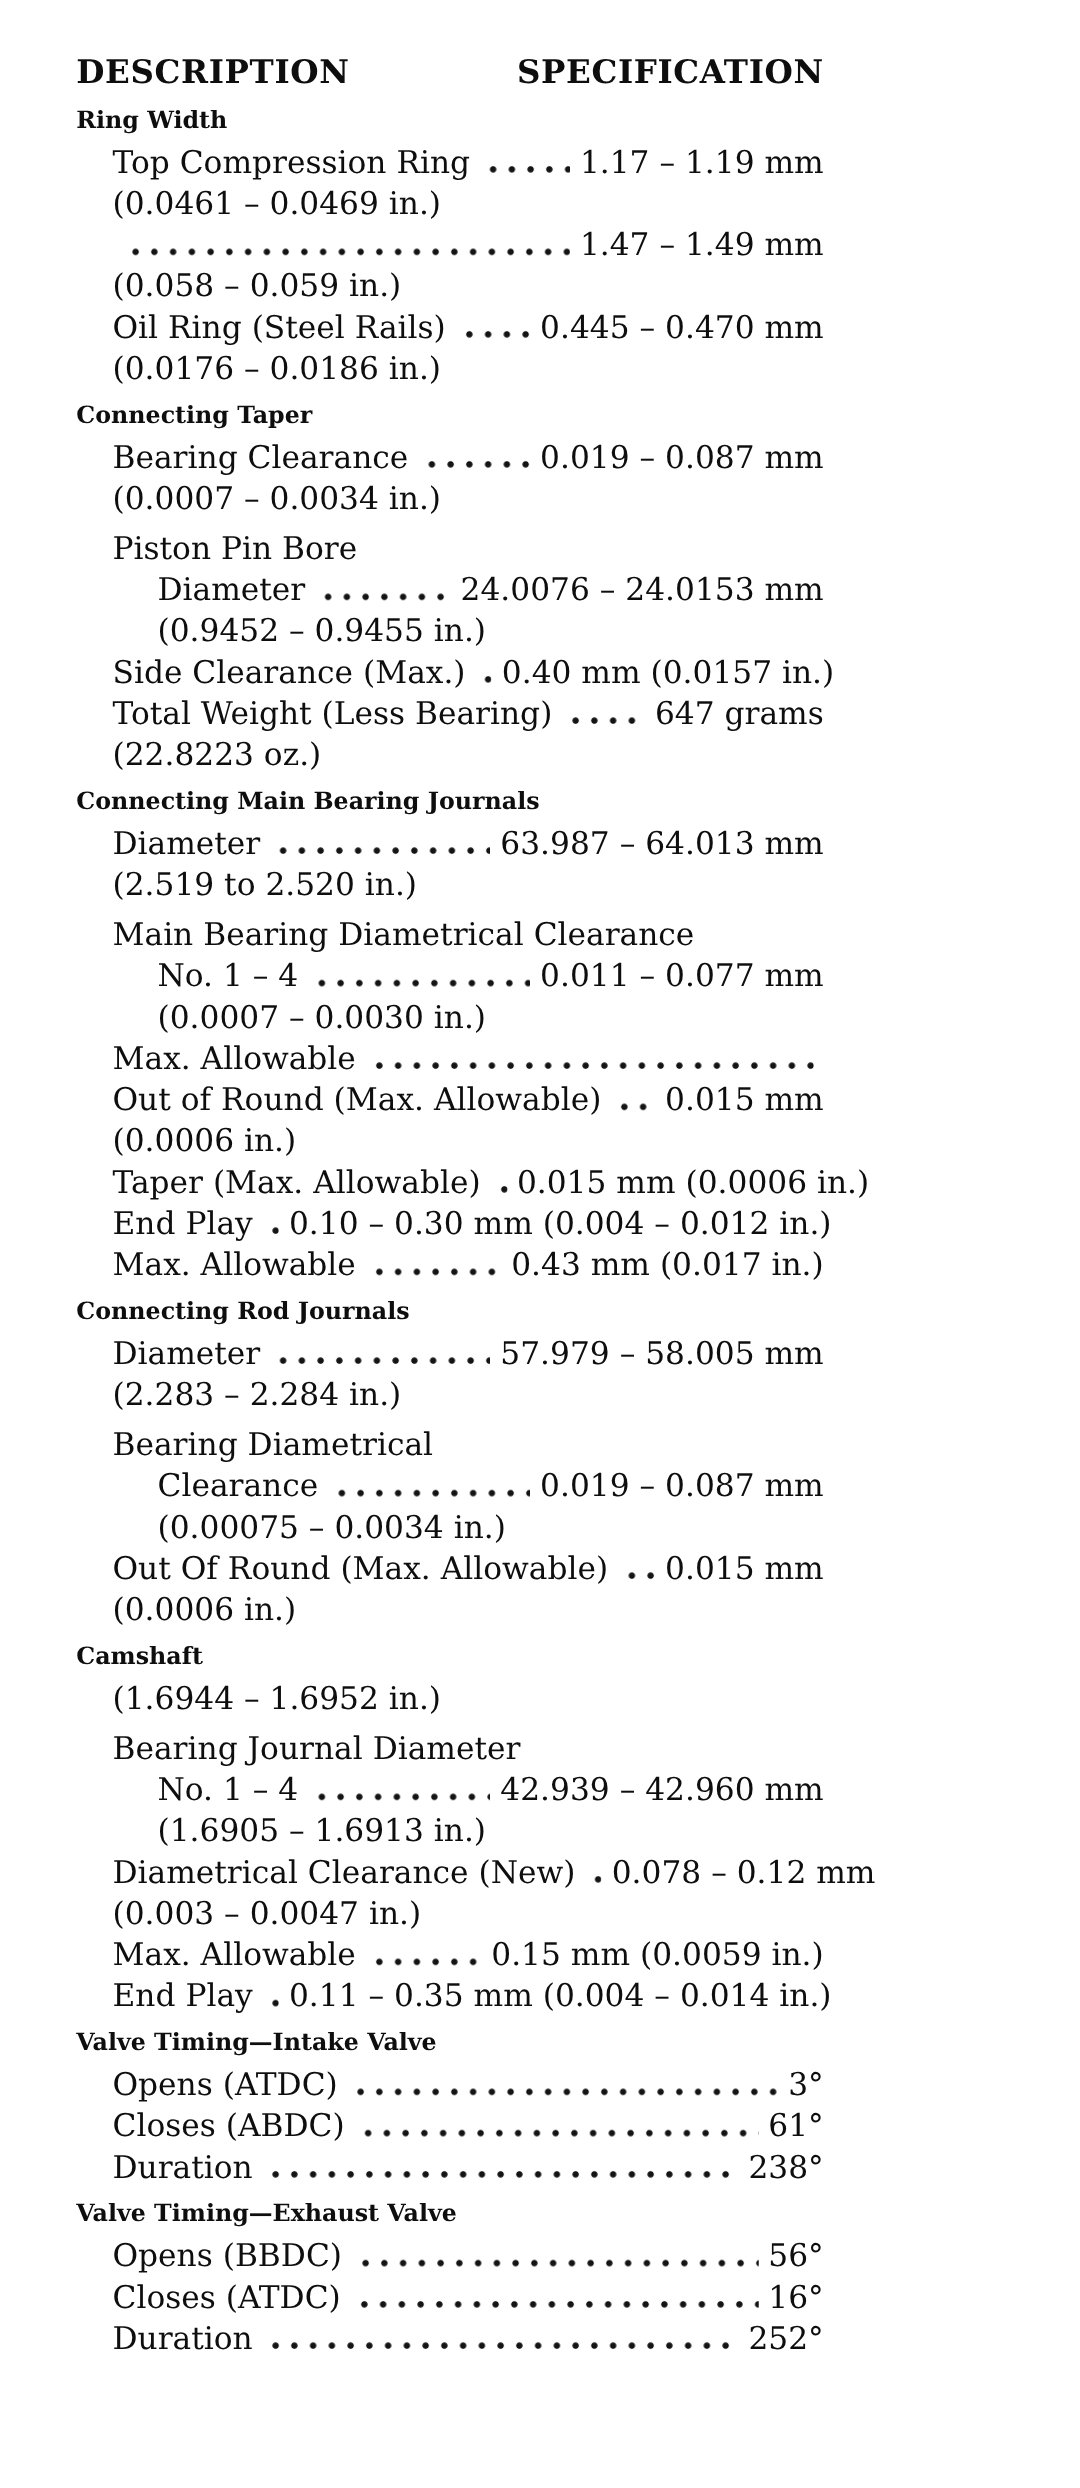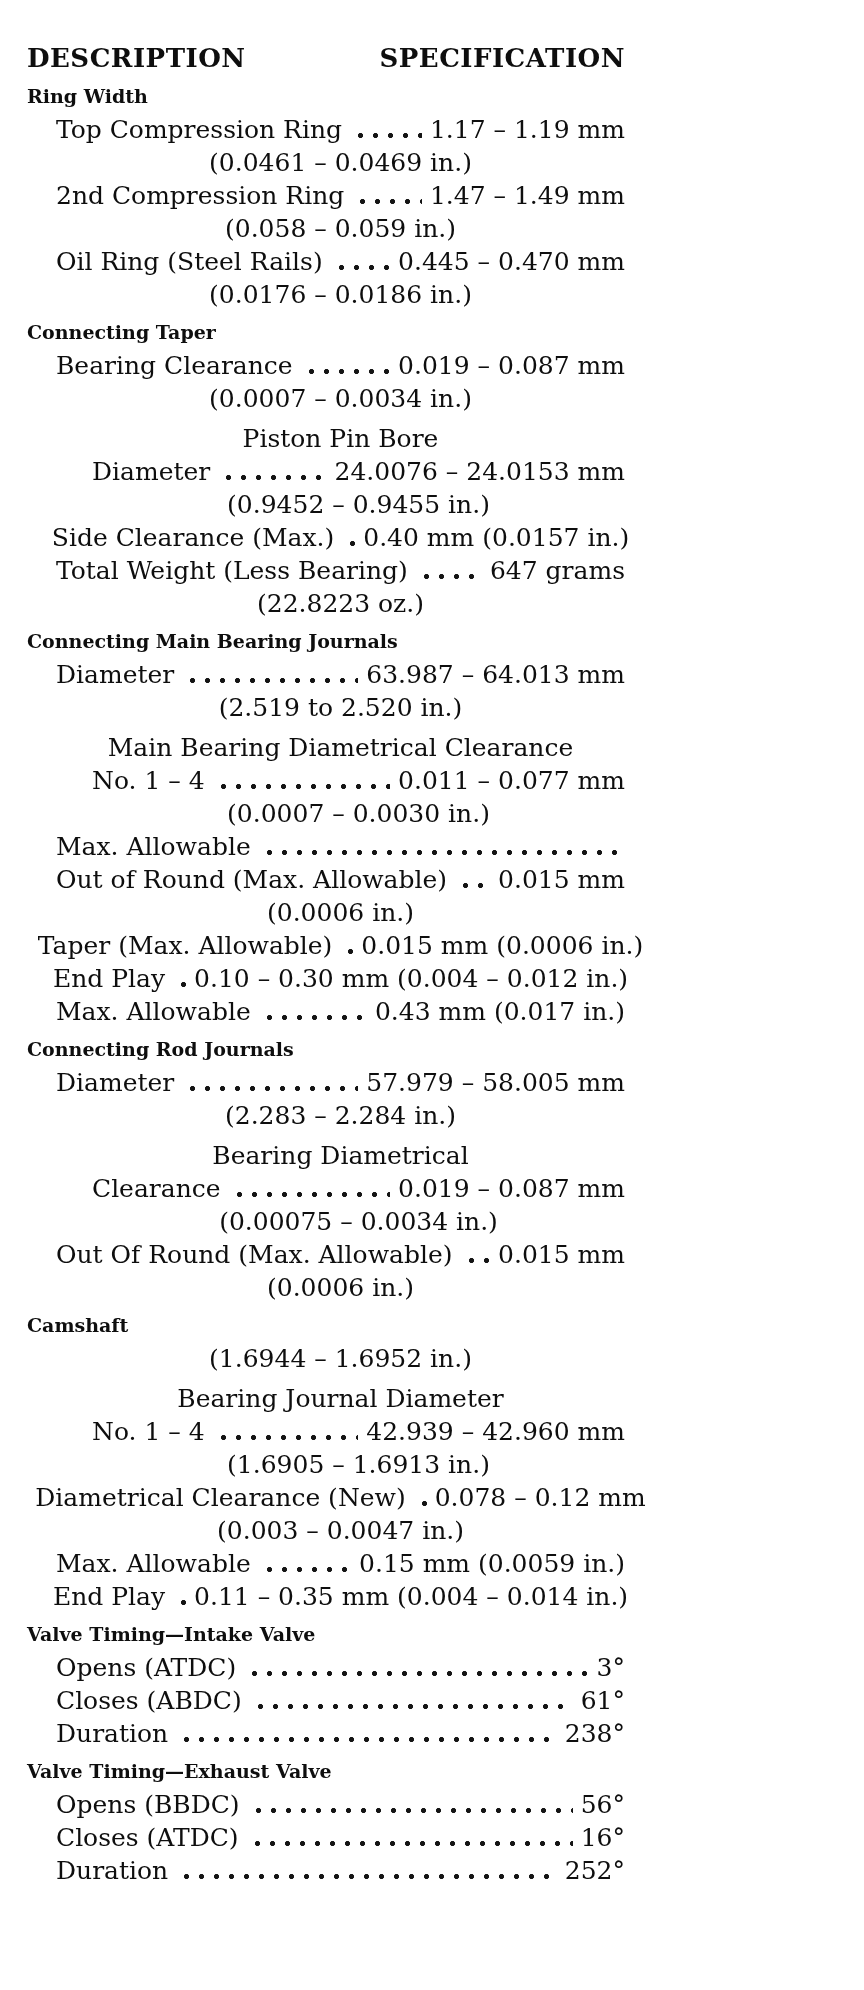--- a/index.html
+++ b/index.html
@@ -12,41 +12,41 @@
     height: 1990px;
     overflow: hidden;
     font-family: "DejaVu Serif", "Liberation Serif", serif;
     color: #0e0e0e;
     -webkit-font-smoothing: none;
   }
   .page {
     box-sizing: border-box;
     width: 780px;
     padding: 42px 155px 0 27px; 
+    margin-left: 34px;
   }
   .hdr-row {
     display: flex;
     justify-content: space-between;
     font-weight: bold;
     font-size: 26px;
     line-height: 33px;
     letter-spacing: 0.5px;
   }
   .section-title {
     font-weight: bold;
     font-size: 19px;
     line-height: 33px;
     margin-top: 5px;
     white-space: nowrap;
   }
   .row {
     display: flex;
     font-size: 25px;
     line-height: 33px;
-    justify-content: center;
   }
   .row.gap { margin-top: 7px; }
   .indent-1 { padding-left: 29px; }
   .indent-2 { padding-left: 65px; }
   .row.cont { }
   .label, .value { white-space: nowrap; }
   .leader {
     flex: 1 1 auto;
     min-width: 12px;
     margin: 0 8px 0 9px;
@@ -68,21 +68,20 @@
       <div class="section-title">Ring Width</div>
       <div class="row indent-1">
         <span class="label">Top Compression Ring</span>
         <span class="leader"></span>
         <span class="value">1.17 – 1.19 mm</span>
       </div>
       <div class="row indent-1 cont">
         <span class="value">(0.0461 – 0.0469 in.)</span>
       </div>
       <div class="row indent-1">
-        <span class="label">2nd Compression Ring</span>
         <span class="leader"></span>
         <span class="value">1.47 – 1.49 mm</span>
       </div>
       <div class="row indent-1 cont">
         <span class="value">(0.058 – 0.059 in.)</span>
       </div>
       <div class="row indent-1">
         <span class="label">Oil Ring (Steel Rails)</span>
         <span class="leader"></span>
         <span class="value">0.445 – 0.470 mm</span>

